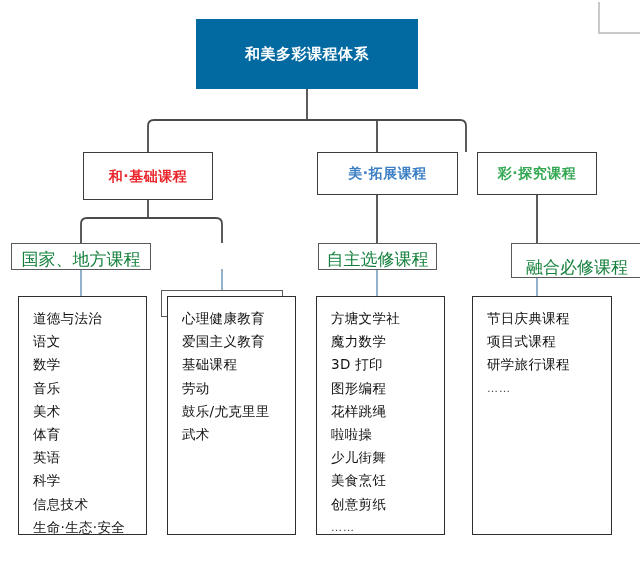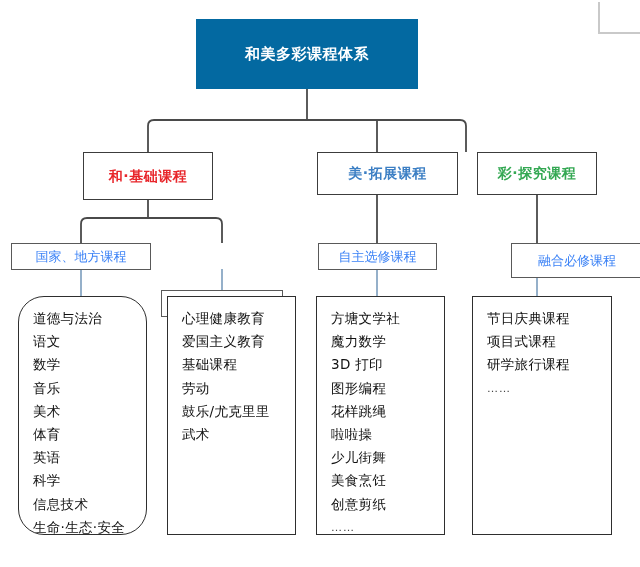--- a/index.html
+++ b/index.html
@@ -37,22 +37,23 @@
     letter-spacing:.5px;
   }
 
   .node.level2{
     font-weight:bold;font-size:14px;
     border:1.5px solid #3c3c3c;
   }
   .node.level2 .lbl{letter-spacing:.5px;}
 
   .node.level3{
-    font-size:13px;color:#3b82f6;
+    font-size:17px;color:#15803d;
     border:1.5px solid #595959;
+    align-items:flex-end;
   }
 
   
   .leafbox{
     position:absolute;box-sizing:border-box;
     background:#ffffff;
     border:1.8px solid #2e2e2e;
     padding:10px 0 8px 14px;
     overflow:hidden;
   }
@@ -125,21 +126,21 @@
   </div>
 
   <div class="node level3" style="left:318px;top:243px;width:119px;height:27px;">
     <span class="lbl">自主选修课程</span>
   </div>
 
   <div class="node level3" style="left:471px;top:243px;width:132px;height:35px;margin-left:40px;">
     <span class="lbl">融合必修课程</span>
   </div>
 
-  <div class="leafbox" style="left:18px;top:296px;width:129px;height:239px;border-radius:26px;">
+  <div class="leafbox" style="left:18px;top:296px;width:129px;height:239px;">
       <div class="item">道德与法治</div>
       <div class="item">语文</div>
       <div class="item">数学</div>
       <div class="item">音乐</div>
       <div class="item">美术</div>
       <div class="item">体育</div>
       <div class="item">英语</div>
       <div class="item">科学</div>
       <div class="item">信息技术</div>
       <div class="item">生命·生态·安全</div>

